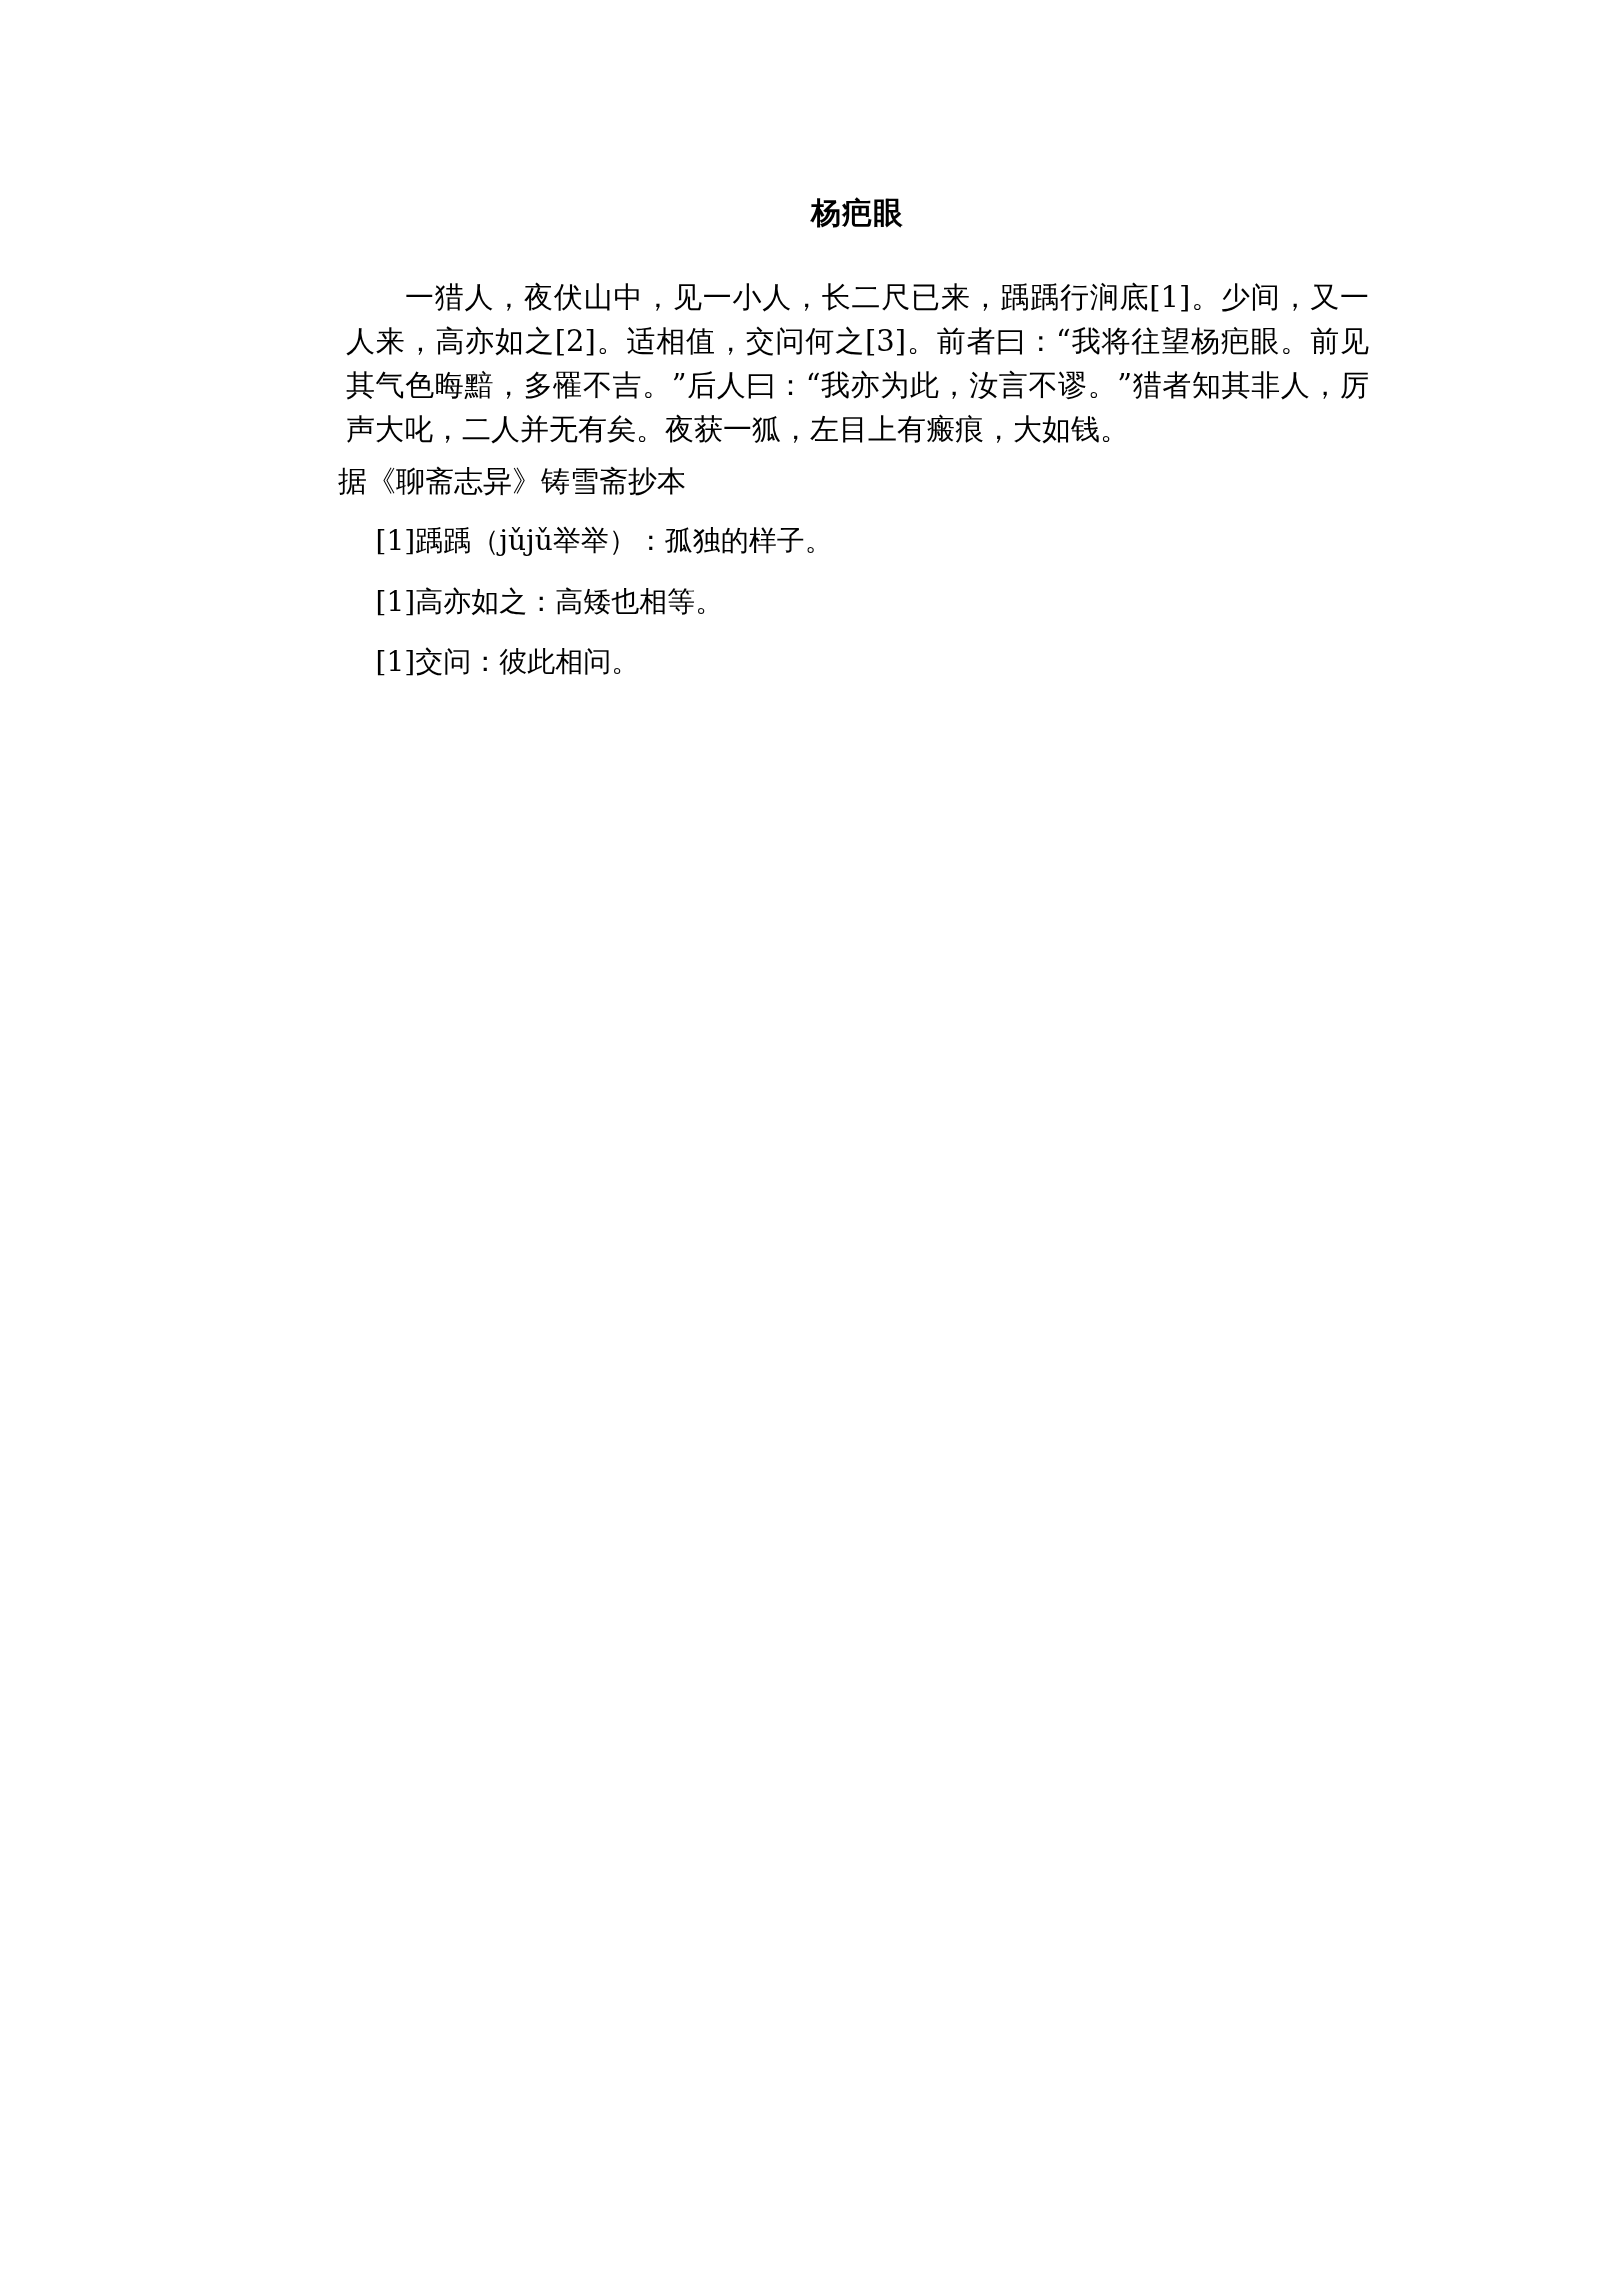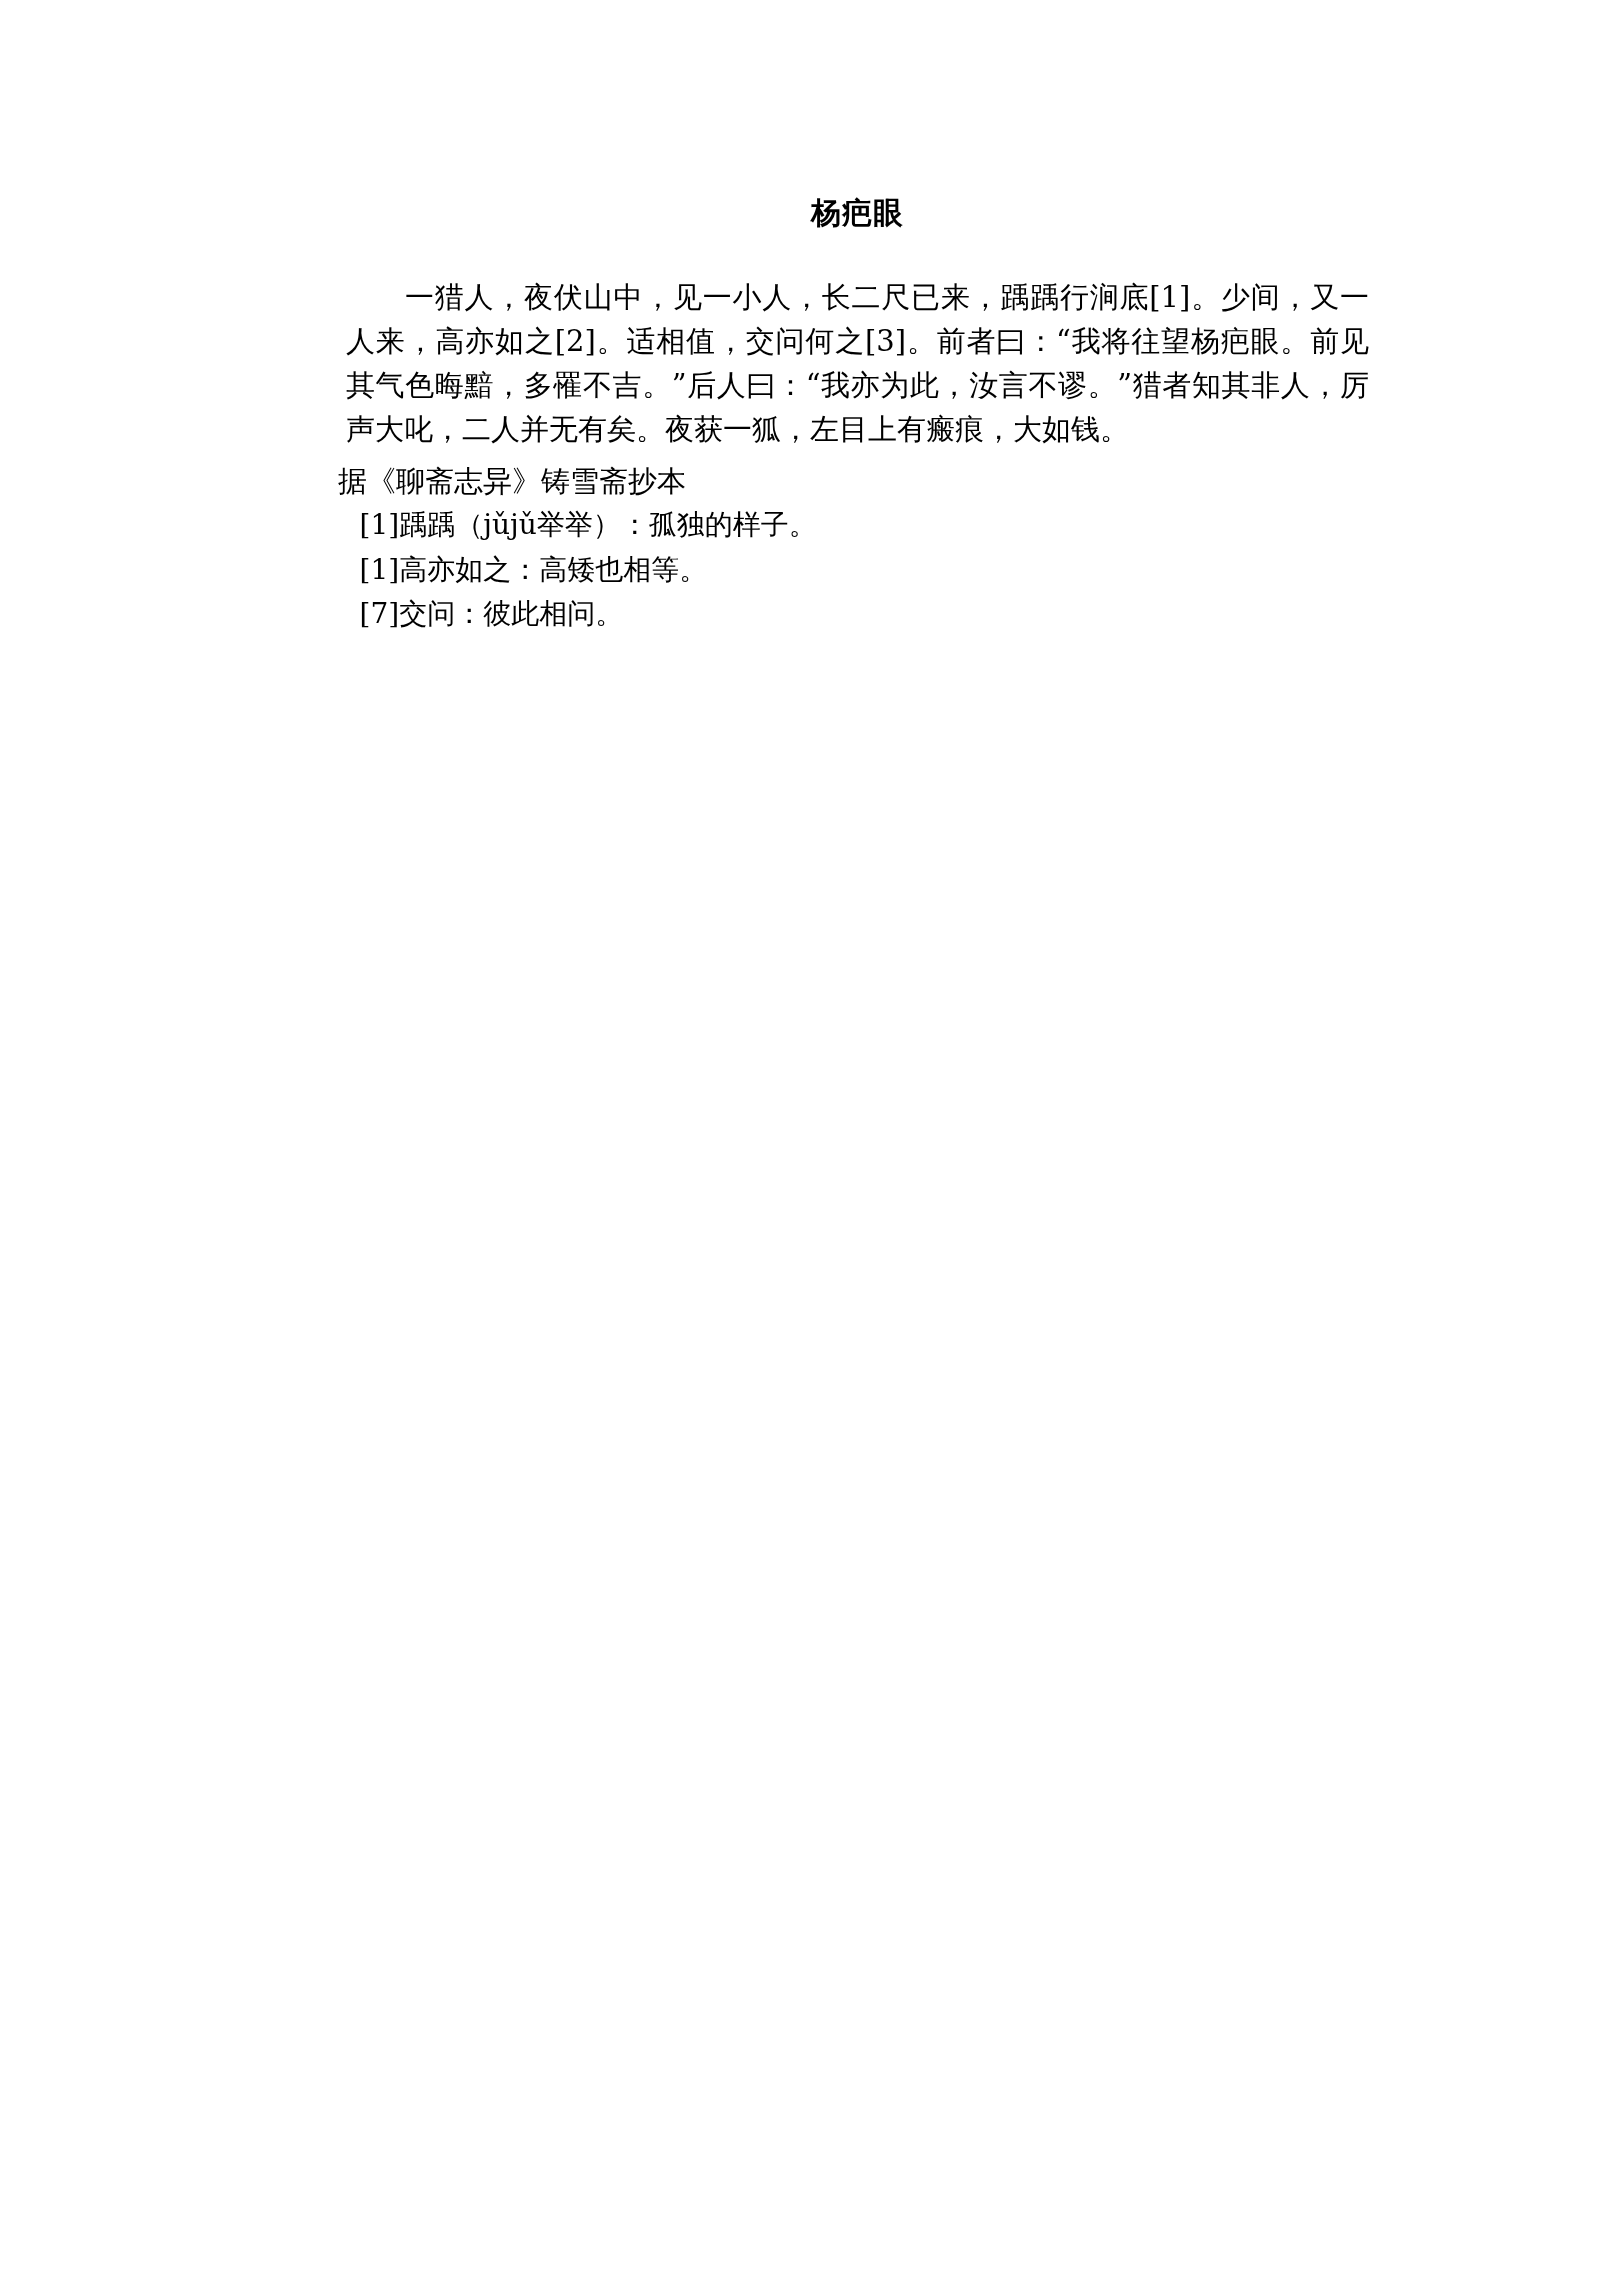--- a/index.html
+++ b/index.html
@@ -55,37 +55,37 @@
   .notes-heading {
     font-size: 28px;
     line-height: 1.5;
     margin: 17.6px 0 0 0;
     font-weight: bold;
     font-family: "DejaVu Sans", "Liberation Sans", sans-serif;
   }
   .note-item {
     font-size: 28px;
     line-height: 1.58;
-    margin: 0;
+    margin: 16px;
     padding-left: 21.6px;
     font-family: "DejaVu Serif", "Liberation Serif", serif;
   }
 </style>
 </head>
 <body>
 
 <div class="page">
   <div class="content">
 
     <h1 class="doc-title">杨疤眼</h1>
 
     <p class="body-para">一猎人，夜伏山中，见一小人，长二尺已来，踽踽行涧底[1]。少间，又一人来，高亦如之[2]。适相值，交问何之[3]。前者曰：“我将往望杨疤眼。前见其气色晦黯，多罹不吉。”后人曰：“我亦为此，汝言不谬。”猎者知其非人，厉声大叱，二人并无有矣。夜获一狐，左目上有瘢痕，大如钱。</p>
 
     <p class="source-line">据《聊斋志异》铸雪斋抄本</p>
 
 
     <p class="note-item">[1]踽踽（jǔjǔ举举）：孤独的样子。</p>
     <p class="note-item">[1]高亦如之：高矮也相等。</p>
-    <p class="note-item">[7]交问：彼此相问。</p>
+    <p class="note-item">[1]交问：彼此相问。</p>
 
   </div>
 </div>
 
 
 </body></html>

